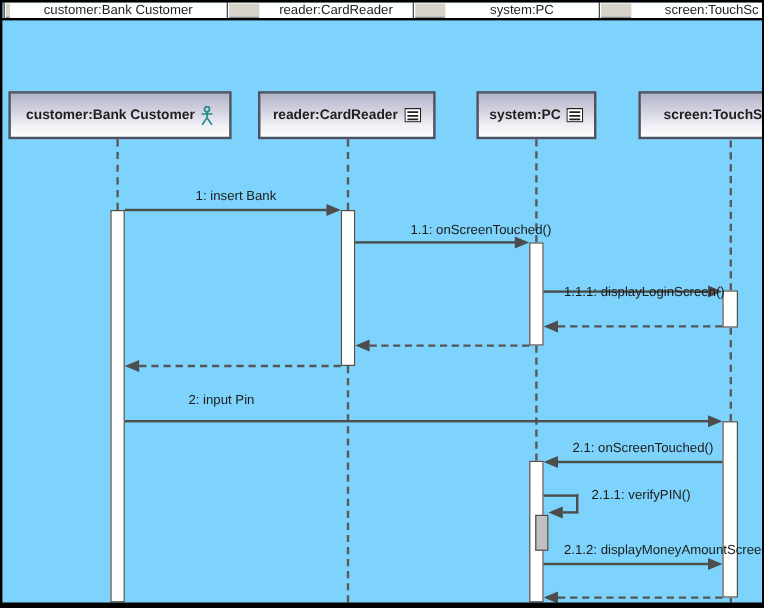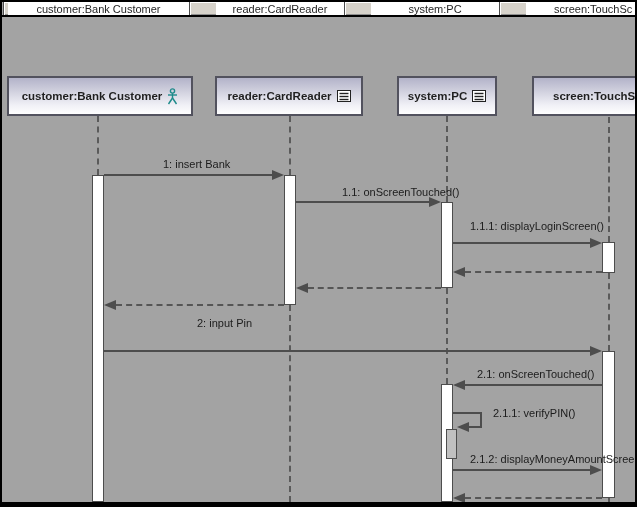--- a/index.html
+++ b/index.html
@@ -1,16 +1,16 @@
 <!DOCTYPE html>
 <html><head>
 <meta charset="utf-8">
 <style>
   html,body{margin:0;padding:0;background:#fff;}
-  #stage{position:relative;width:637px;height:507px;background:#a3a3a3;overflow:hidden;
+  #stage{position:relative;width:637px;height:507px;background:#7dd3fc;overflow:hidden;
          font-family:"Liberation Sans",sans-serif;color:#1f1f1f;text-align:right;}
   .layer{position:absolute;inset:0;}
   
   .frame{position:absolute;inset:0;border:2px solid #000;border-bottom-width:5px;pointer-events:none;z-index:50;}
   
   .tab{position:absolute;top:2px;height:13px;background:#fff;display:flex;align-items:center;
        justify-content:center;font-size:11px;white-space:nowrap;overflow:hidden;}
   .spacer{position:absolute;top:2px;height:13px;background:#d6d2ca;border-left:1px solid #4a4a4a;
           border-right:1px solid #4a4a4a;box-shadow:inset 1px 1px 0 #ffffff, inset -1px -1px 0 #8f8f8f;}
   .tabline{position:absolute;left:0;top:15px;width:637px;height:2px;background:#000;}
@@ -123,42 +123,42 @@
 
     <div>
       <div class="mline" style="left:296px;top:201px;width:134px;"></div>
       <div class="arr r" style="left:429px;top:197px;"></div>
       <div class="mlabel" style="left:342px;top:186px;">1.1: onScreenTouched()</div>
     </div>
 
     <div>
       <div class="mline" style="left:453px;top:242px;width:138px;"></div>
       <div class="arr r" style="left:590px;top:238px;"></div>
-      <div class="mlabel" style="left:470px;top:220px;">1.1.1: displayLoginScreen()</div>
+      <div class="mlabel" style="left:470px;top:238px;">1.1.1: displayLoginScreen()</div>
     </div>
 
     <div>
       <div class="mline dashed" style="left:465px;top:271px;width:137px;"></div>
       <div class="arr l" style="left:453px;top:267px;"></div>
     </div>
 
     <div>
       <div class="mline dashed" style="left:308px;top:287px;width:133px;"></div>
       <div class="arr l" style="left:296px;top:283px;"></div>
     </div>
 
     <div>
       <div class="mline dashed" style="left:116px;top:304px;width:168px;"></div>
       <div class="arr l" style="left:104px;top:300px;"></div>
     </div>
 
     <div>
       <div class="mline" style="left:104px;top:350px;width:488px;"></div>
       <div class="arr r" style="left:590px;top:346px;"></div>
-      <div class="mlabel" style="left:157px;top:317px;margin-left:40px;">2: input Pin</div>
+      <div class="mlabel" style="left:157px;top:328px;">2: input Pin</div>
     </div>
 
     <div>
       <div class="mline" style="left:465px;top:384px;width:137px;"></div>
       <div class="arr l" style="left:453px;top:380px;"></div>
       <div class="mlabel" style="left:477px;top:368px;">2.1: onScreenTouched()</div>
     </div>
 
     <div>
       <div class="mline" style="left:453px;top:412px;width:29px;"></div>

